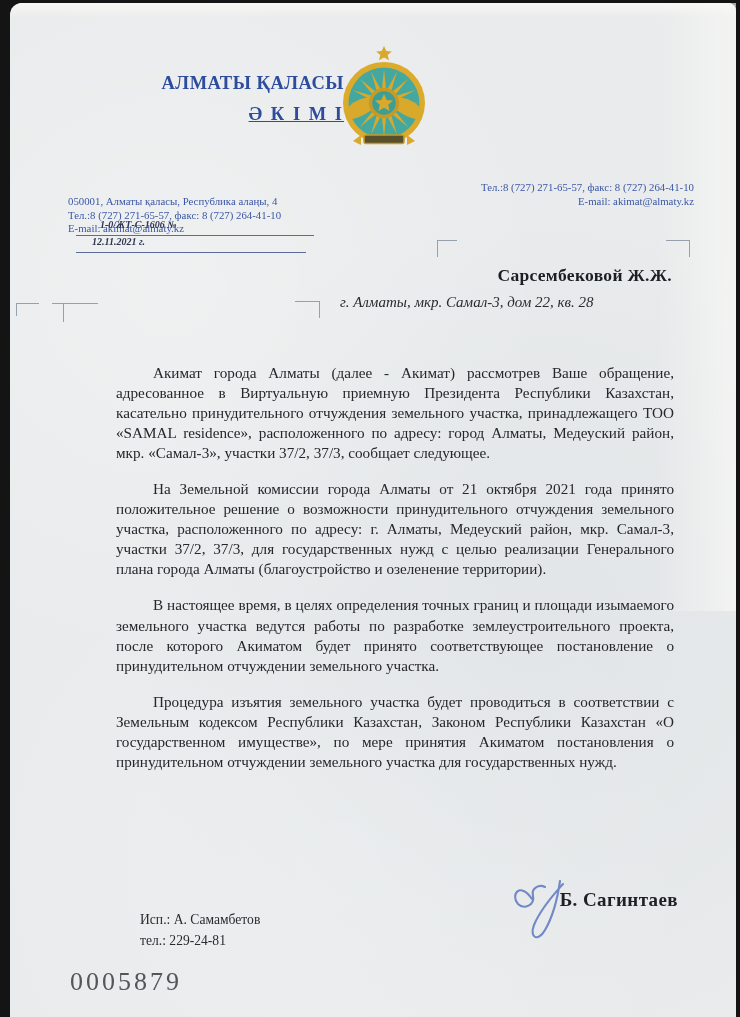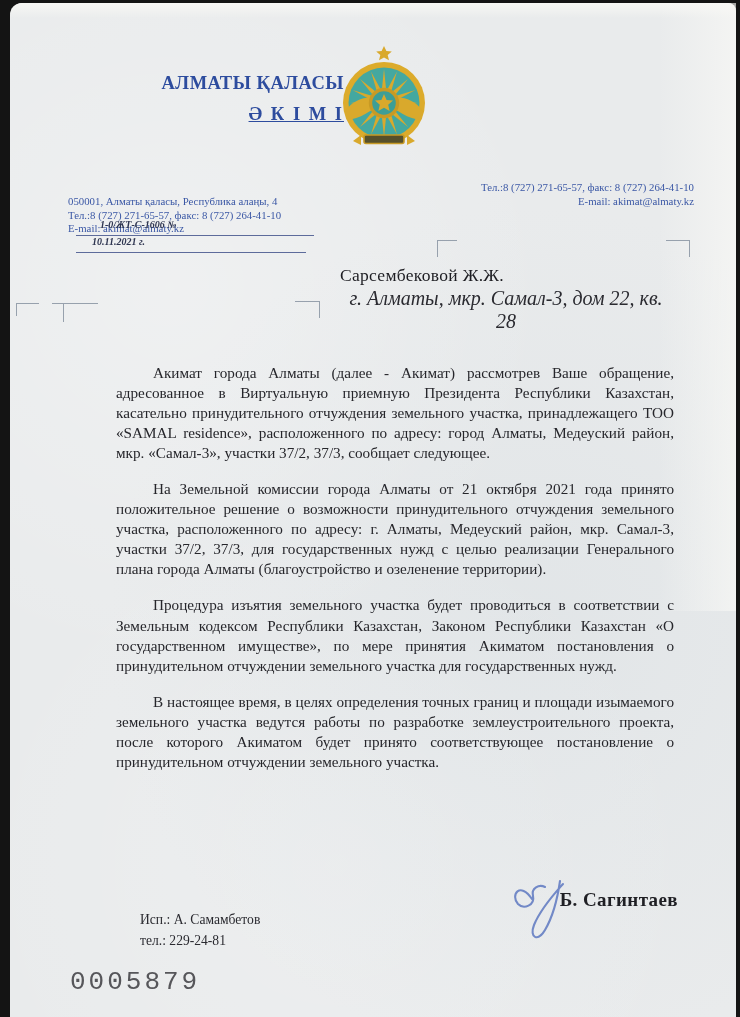--- a/index.html
+++ b/index.html
@@ -43,40 +43,40 @@
     font-size:10px;font-style:italic;font-weight:bold;color:#2e3550;
     padding-left:24px;white-space:nowrap;}
   .ref-1{top:216px;}
   .ref-2{top:233px;padding-left:16px;}
 
   
   .cmark{border-top:1.6px solid #97a1ad;}
   .cmark .v{position:absolute;top:0;width:0;height:16px;border-left:1.6px solid #97a1ad;}
 
   
-  .recipient-name{left:330px;top:262px;width:332px;text-align:left;
-    font-size:17.5px;font-weight:normal;color:#1d1d22;letter-spacing:.3px;}
-  .recipient-addr{left:330px;top:284px;width:332px;text-align:center;
-    font-size:20px;font-style:italic;color:#2a2a30;}
+  .recipient-name{left:330px;top:262px;width:332px;text-align:right;
+    font-size:17.5px;font-weight:bold;color:#1d1d22;letter-spacing:.3px;}
+  .recipient-addr{left:330px;top:291px;width:332px;text-align:left;
+    font-size:15px;font-style:italic;color:#2a2a30;}
 
   
   .body-text{left:90px;top:344px;width:590px;color:#26262b;
     font-size:15.2px;line-height:20.05px;text-align:justify;}
   .body-text p{margin:16px;text-indent:37px;}
 
   
   .sig-svg{left:498px;top:872px;}
   .sig-name{left:500px;top:886px;width:168px;text-align:right;
     font-size:19px;font-weight:bold;color:#1f1f24;letter-spacing:.4px;}
 
   
   .executor{left:130px;top:906px;font-size:13.6px;line-height:21px;color:#2a2a30;}
 
   
-  .stamp-number{left:60px;top:964px;font-family:Liberation Mono, monospace;
+  .stamp-number{left:60px;top:964px;font-family:Liberation Serif, serif;
     font-size:26px;color:#56565a;letter-spacing:3px;}
 </style>
 </head>
 <body>
 
 <div class="paper">
   <div class="scan-top-band"></div>
   <div class="scan-right-band"></div>
 
   <div class="abs org org-left">
@@ -119,21 +119,21 @@
     <div>050001, Алматы қаласы, Республика алаңы, 4</div>
     <div>Тел.:8 (727) 271-65-57, факс: 8 (727) 264-41-10</div>
     <div>E-mail: akimat@almaty.kz</div>
   </div>
   <div class="abs addr addr-right">
     <div>Тел.:8 (727) 271-65-57, факс: 8 (727) 264-41-10</div>
     <div>E-mail: akimat@almaty.kz</div>
   </div>
 
   <div class="abs ref-line ref-1">1-0/ЖТ-С-1606 №</div>
-  <div class="abs ref-line ref-2">10.11.2021 г.</div>
+  <div class="abs ref-line ref-2">12.11.2021 г.</div>
 
   <div class="abs cmark" style="left:427px;top:237px;width:20px;">
       <span class="v" style="left:0;"></span>
     </div>
   <div class="abs cmark" style="left:656px;top:237px;width:24px;">
       <span class="v" style="right:0;"></span>
     </div>
   <div class="abs cmark" style="left:6px;top:300px;width:23px;">
       <span class="v" style="left:0;height:12px;"></span>
     </div>
@@ -143,22 +143,22 @@
   <div class="abs cmark" style="left:285px;top:298px;width:25px;">
       <span class="v" style="right:0;"></span>
     </div>
 
   <div class="abs recipient-name">Сарсембековой Ж.Ж.</div>
   <div class="abs recipient-addr">г. Алматы, мкр. Самал-3, дом 22, кв. 28</div>
 
   <div class="abs body-text">
     <p>Акимат города Алматы (далее - Акимат) рассмотрев Ваше обращение, адресованное в Виртуальную приемную Президента Республики Казахстан, касательно принудительного отчуждения земельного участка, принадлежащего ТОО «SAMAL residence», расположенного по адресу: город Алматы, Медеуский район, мкр. «Самал-3», участки 37/2, 37/3, сообщает следующее.</p>
     <p>На Земельной комиссии города Алматы от 21 октября 2021 года принято положительное решение о возможности принудительного отчуждения земельного участка, расположенного по адресу: г. Алматы, Медеуский район, мкр. Самал-3, участки 37/2, 37/3, для государственных нужд с целью реализации Генерального плана города Алматы (благоустройство и озеленение территории).</p>
+    <p>В настоящее время, в целях определения точных границ и площади изымаемого земельного участка ведутся работы по разработке землеустроительного проекта, после которого Акиматом будет принято соответствующее постановление о принудительном отчуждении земельного участка.</p>
     <p>Процедура изъятия земельного участка будет проводиться в соответствии с Земельным кодексом Республики Казахстан, Законом Республики Казахстан «О государственном имуществе», по мере принятия Акиматом постановления о принудительном отчуждении земельного участка для государственных нужд.</p>
-    <p>В настоящее время, в целях определения точных границ и площади изымаемого земельного участка ведутся работы по разработке землеустроительного проекта, после которого Акиматом будет принято соответствующее постановление о принудительном отчуждении земельного участка.</p>
   </div>
 
   <svg class="abs sig-svg" width="78" height="78" viewBox="0 0 78 78">
     <g fill="none" stroke="#7289c7" stroke-width="2.1" stroke-linecap="round">
       <path d="M24 24 C12 6 2 20 10 29 C16 35 27 30 25 21 C23 13 31 9 37 12"></path>
       <path d="M52 6 C50 20 47 38 37 55 C30 67 21 63 26 50 C33 33 47 18 55 9"></path>
     </g>
   </svg>
   <div class="abs sig-name">Б. Сагинтаев</div>
 

